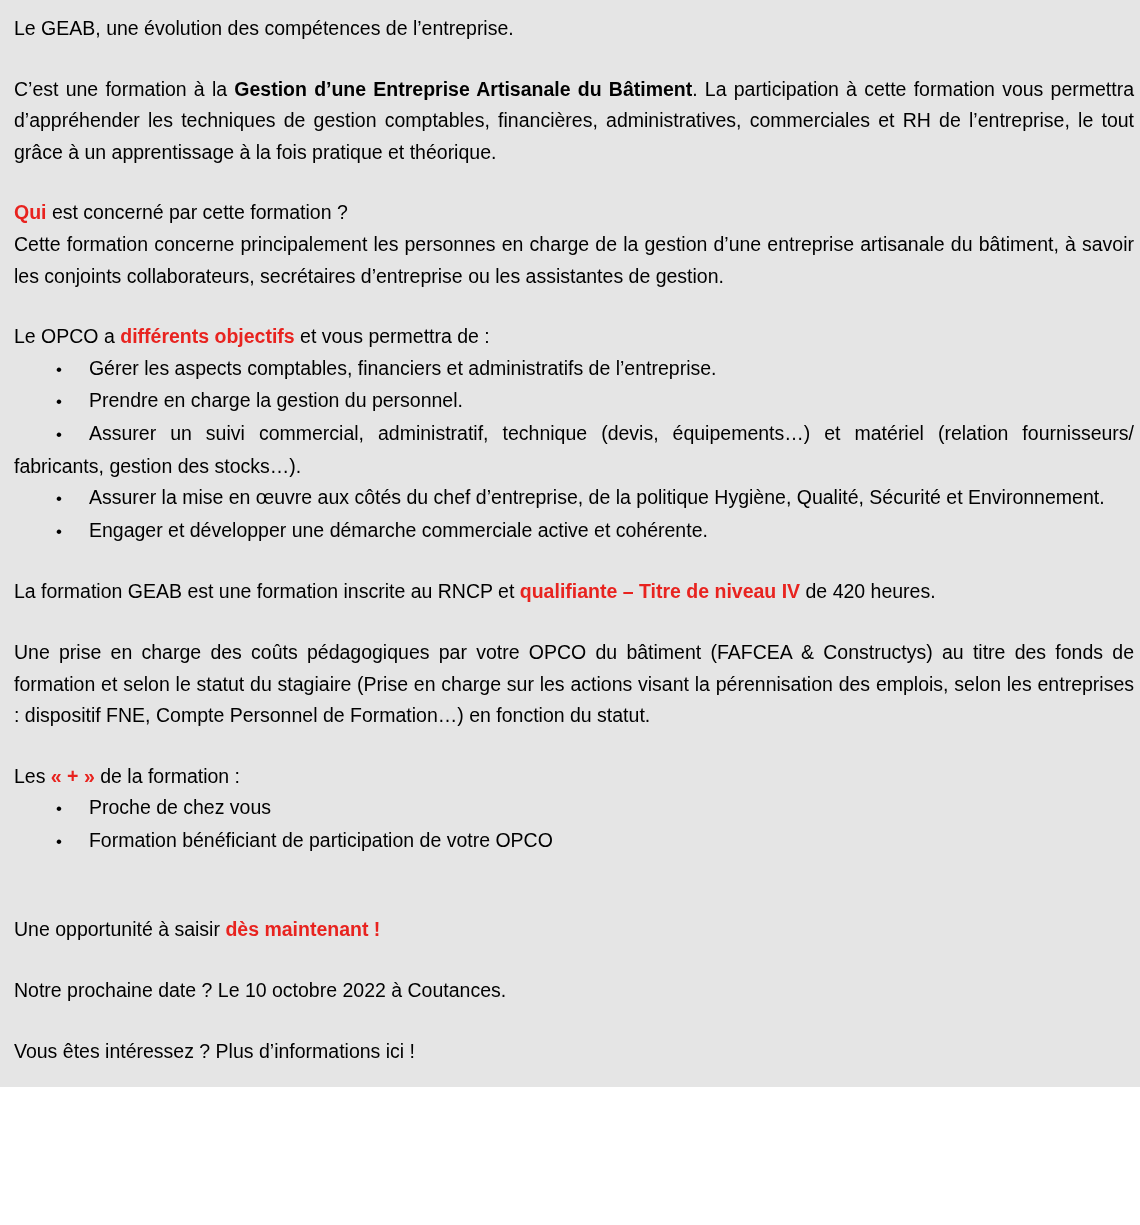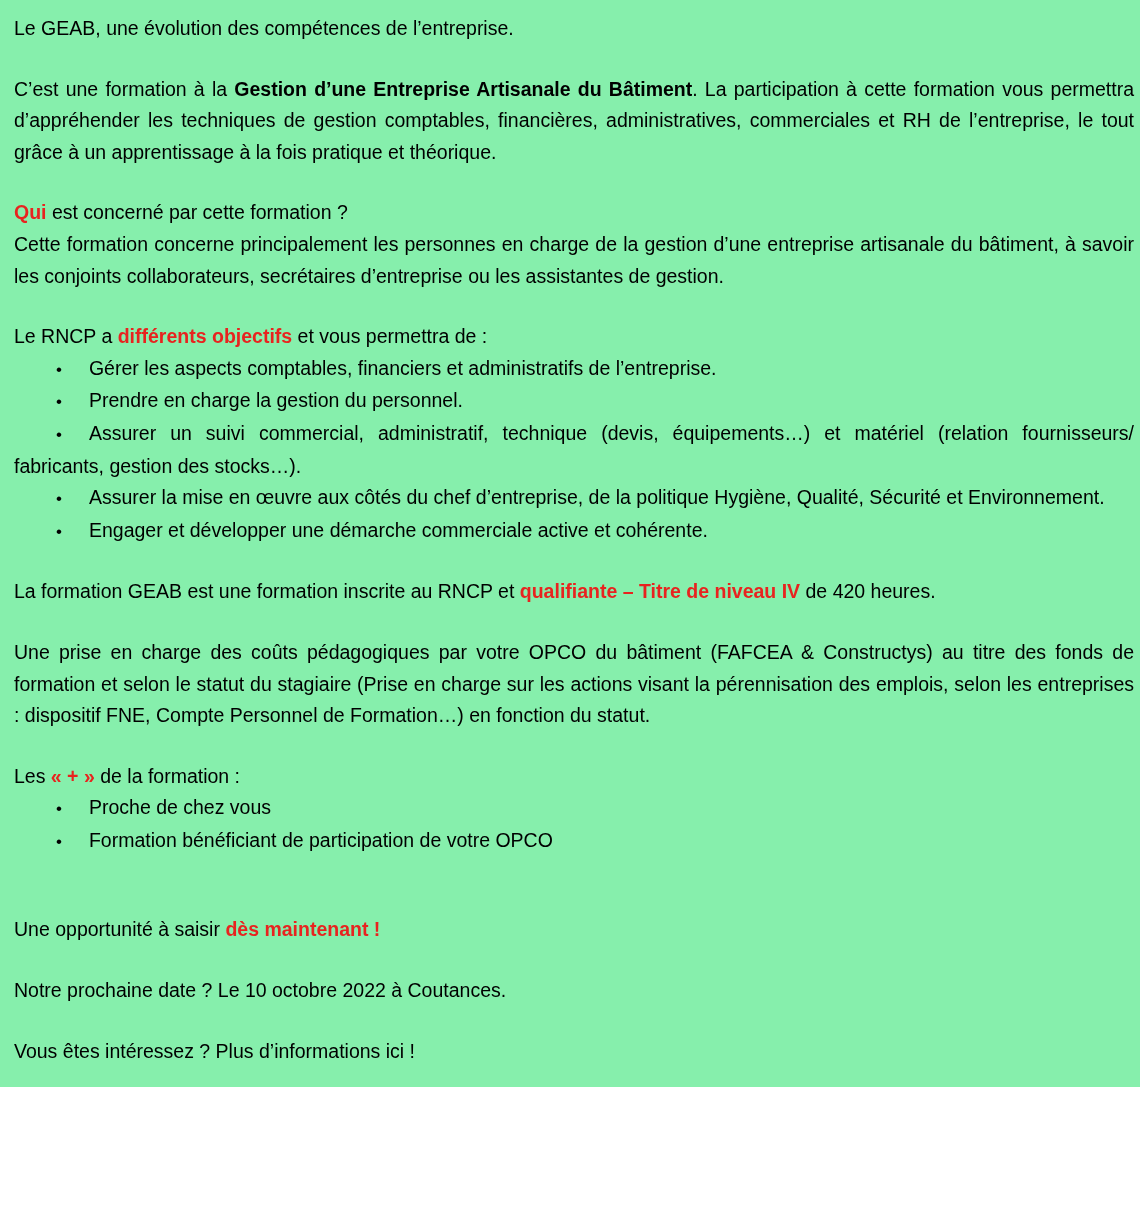--- a/index.html
+++ b/index.html
@@ -8,21 +8,21 @@
     background: #ffffff;
   }
   .page {
     width: 1140px;
     box-sizing: border-box;
     padding: 13px 6px 20px 14px;
     font-family: "Liberation Sans", "DejaVu Sans", sans-serif;
     font-size: 19.5px;
     line-height: 31.6px;
     color: #000000;
-    background: #86efac;
+    background: #e5e5e5;
   }
   .para {
     margin: 0;
     text-align: justify;
   }
   .gap {
     margin-top: 29px;
   }
   .gap-big {
     margin-top: 57px;
@@ -54,21 +54,21 @@
   </p>
 
   <p class="para gap">
     <span class="red">Qui</span><span> est concerné par cette formation ?</span>
   </p>
   <p class="para">
     <span>Cette formation concerne principalement les personnes en charge de la gestion d’une entreprise artisanale du bâtiment, à savoir les conjoints collaborateurs, secrétaires d’entreprise ou les assistantes de gestion.</span>
   </p>
 
   <p class="para gap">
-    <span>Le RNCP a </span><span class="red">différents objectifs</span><span> et vous permettra de :</span>
+    <span>Le OPCO a </span><span class="red">différents objectifs</span><span> et vous permettra de :</span>
   </p>
 
   <div>
     <p class="para bullet-item">
       <span class="bullet-dot">•</span><span>Gérer les aspects comptables, financiers et administratifs de l’entreprise.</span>
     </p>
     <p class="para bullet-item">
       <span class="bullet-dot">•</span><span>Prendre en charge la gestion du personnel.</span>
     </p>
     <p class="para bullet-item">

